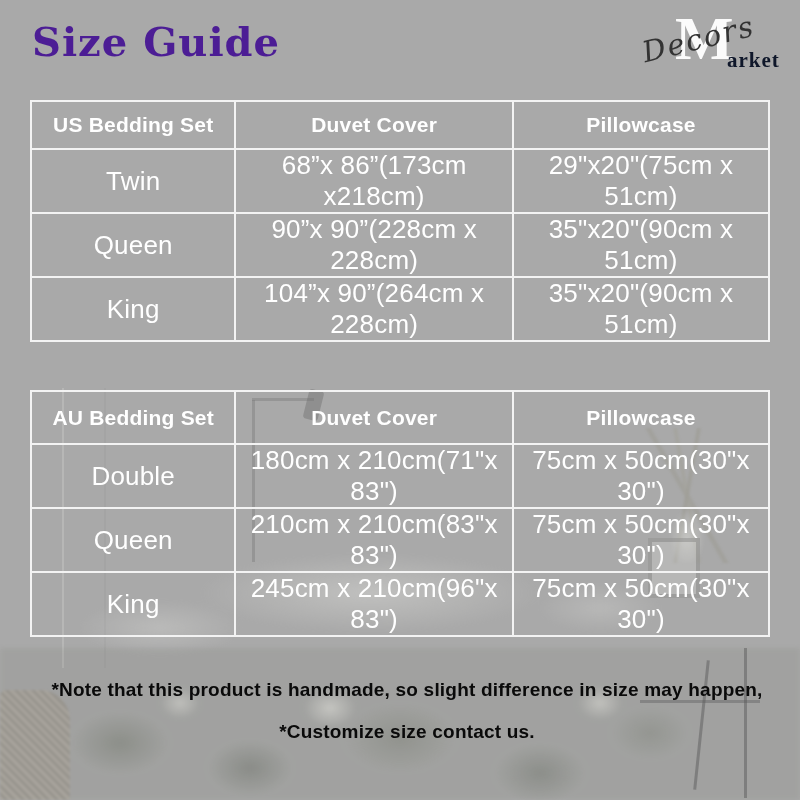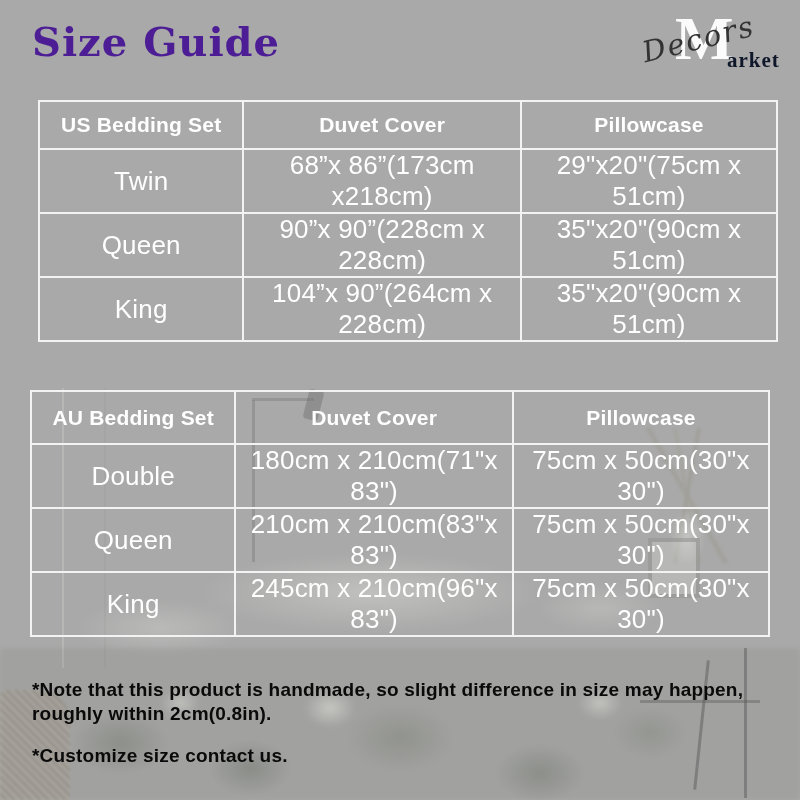--- a/index.html
+++ b/index.html
@@ -84,29 +84,29 @@
     font-weight:700;font-size:21px;color:#0f172a;letter-spacing:1px;
   }
   
   table.size{
     position:absolute;left:30px;width:740px;border-collapse:collapse;
     table-layout:fixed;color:#fff;text-align:center;
   }
   table.size th, table.size td{border:2px solid #f3f3f3;padding:0;}
   table.size th{font-size:21px;font-weight:700;letter-spacing:.2px;}
   table.size td{font-size:26px;font-weight:400;letter-spacing:.2px;}
-  #table-us{top:100px;margin-left:8px;}
+  #table-us{top:100px;}
   #table-us th,#table-us td{height:46px;}
   #table-au{top:390px;}
   #table-au th,#table-au td{height:51px;}
   col.c1{width:27.7%;} col.c2{width:37.6%;} col.c3{width:34.7%;}
 
   
   .notes{position:absolute;left:32px;top:678px;width:750px;color:#0a0a0a;}
-  .note{font-size:19px;font-weight:700;line-height:24px;letter-spacing:.2px;}
+  .note{font-size:19px;font-weight:700;line-height:24px;letter-spacing:.2px;text-align:center;}
   .note + .note{margin-top:18px;}
 </style>
 </head>
 <body>
 
 <div class="canvas">
 
   <div class="bg-layer bg-doorframe"></div>
   <div class="bg-layer bg-lamp-pole"></div>
   <div class="bg-layer bg-lamp-arm"></div>
@@ -188,20 +188,19 @@
         <td>King</td>
         <td>245cm x 210cm(96"x 83")</td>
         <td>75cm x 50cm(30"x 30")</td>
       </tr>
     </tbody>
   </table>
 
   <div class="notes">
     <div class="note">
       <div>*Note that this product is handmade, so slight  difference in size may happen,</div>
-      <div>roughly within 2cm(0.8in).</div>
     </div>
     <div class="note">
       <div>*Customize size contact us.</div>
     </div>
   </div>
 
 </div>
 
 </body></html>

